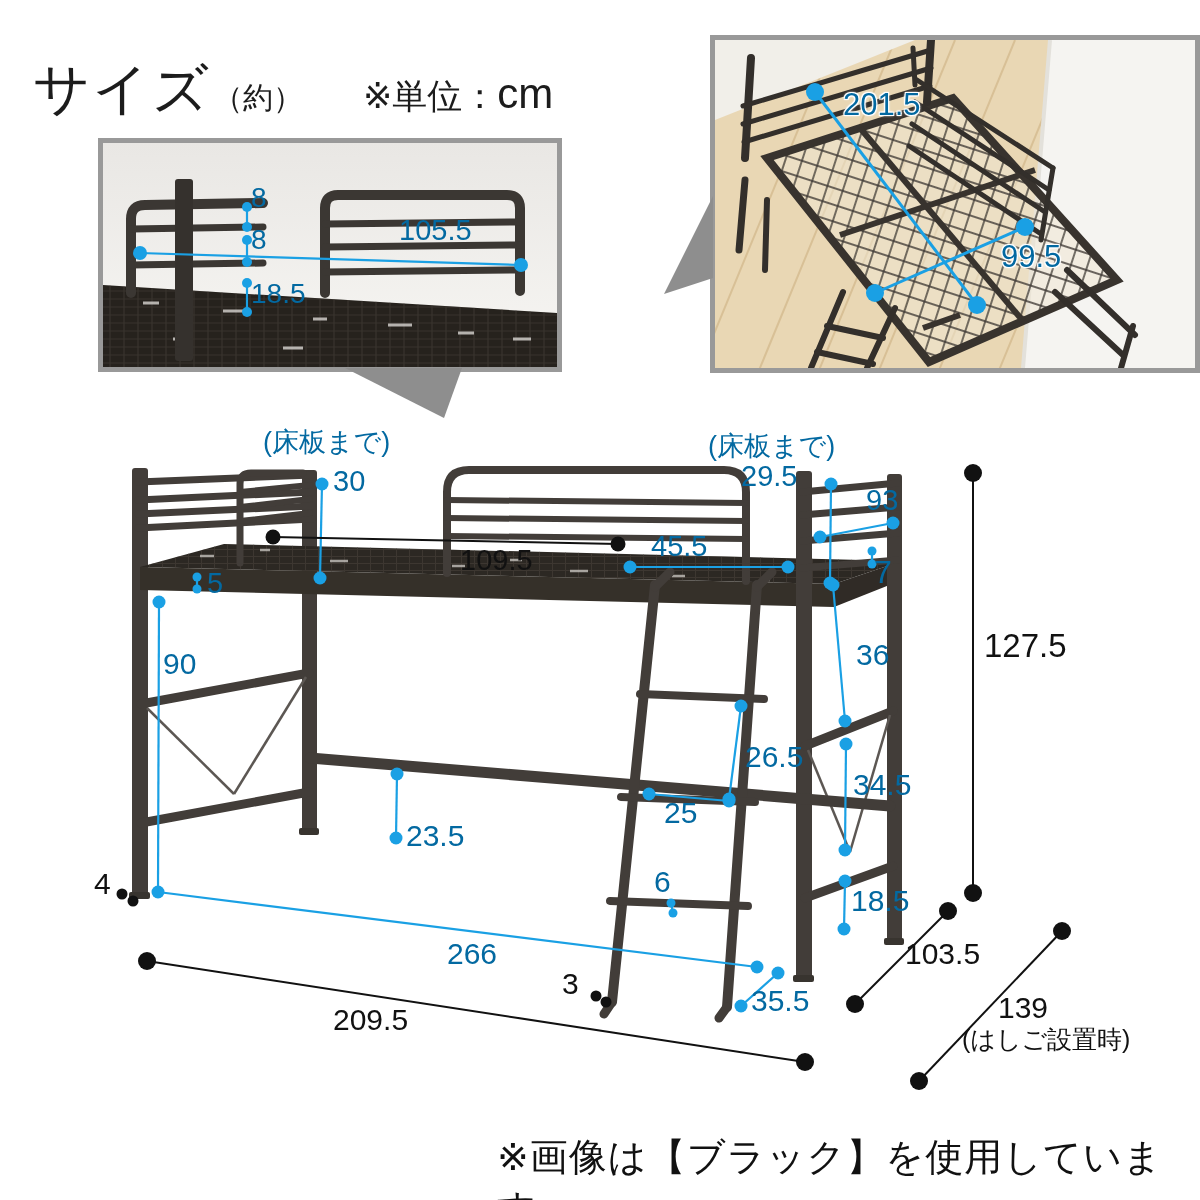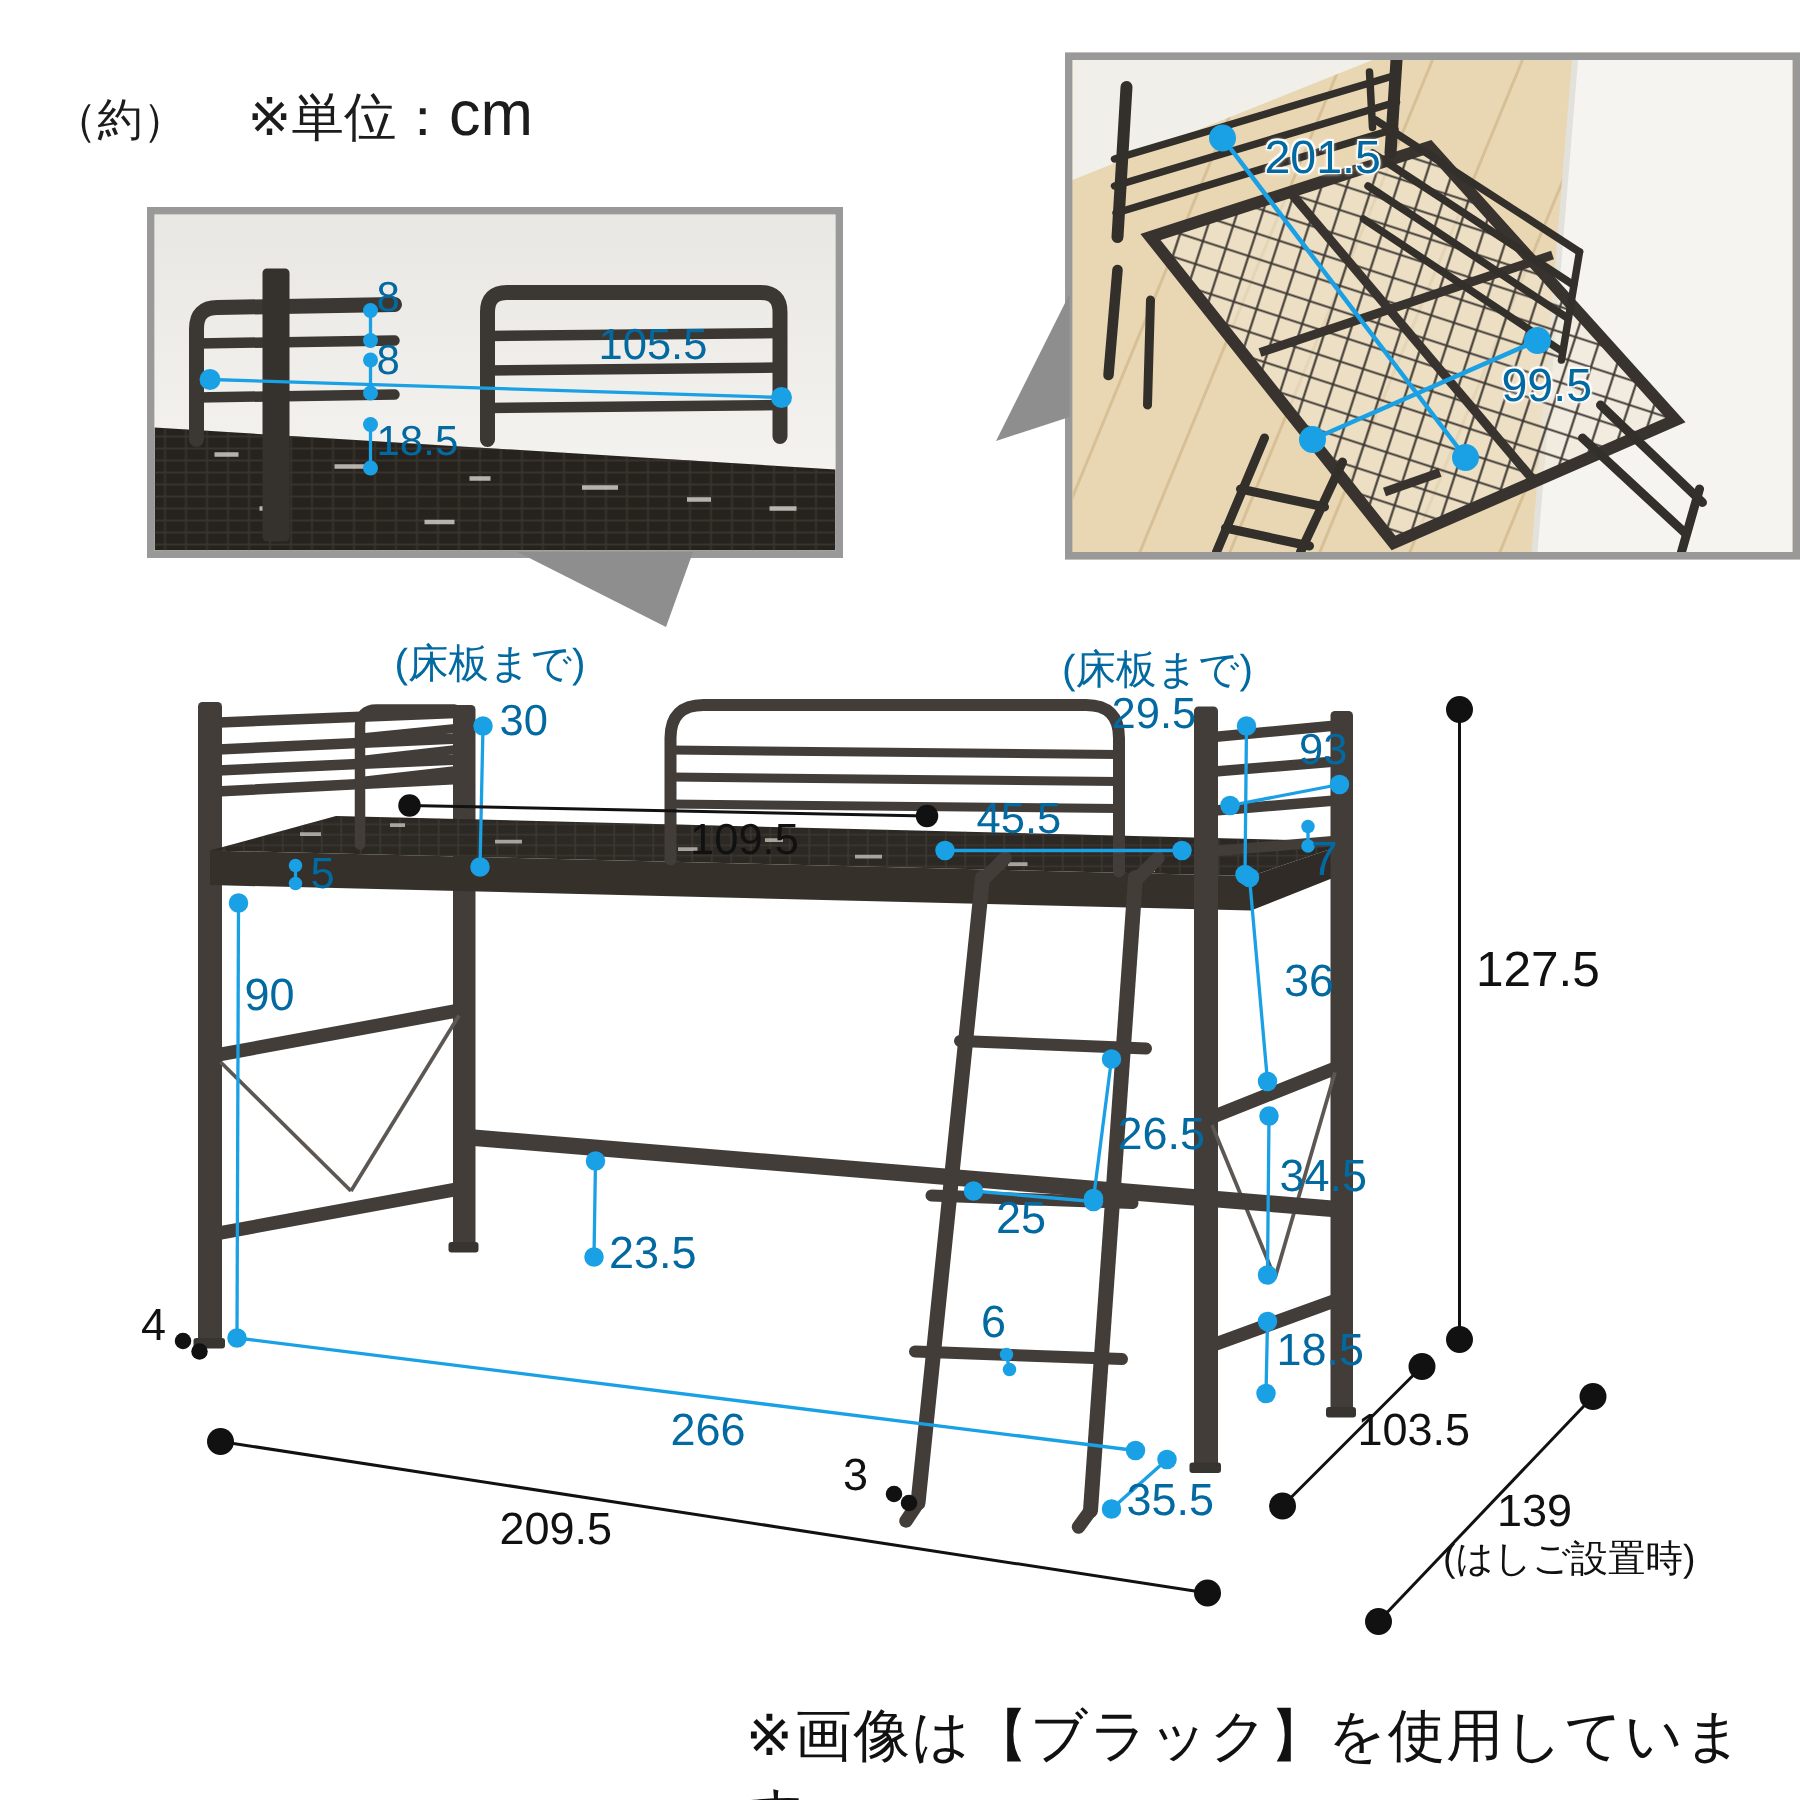--- a/index.html
+++ b/index.html
@@ -2,40 +2,41 @@
 <html><head>
 <meta charset="utf-8">
 <style>
   html,body{margin:0;padding:0;background:#ffffff;}
   .canvas{position:relative;width:1200px;height:1200px;background:#ffffff;overflow:hidden;
           font-family:"Liberation Sans","DejaVu Sans",sans-serif;}
   
   .title-row{position:absolute;left:33px;top:52px;display:flex;align-items:baseline;color:#1c1c1c;}
   .title-main{font-size:56px;font-weight:500;letter-spacing:2px;}
   .title-approx{font-size:30px;font-weight:500;margin-left:2px;}
-  .unit-label{font-size:35px;font-weight:500;margin-left:40px;}
+  .unit-label{font-size:35px;font-weight:500;margin-left:60px;}
   .unit-value{font-size:42px;font-weight:400;}
   
   .detail-box{position:absolute;left:98px;top:138px;width:454px;height:224px;border:5px solid #999999;background:#f0efed;}
   .photo-box{position:absolute;left:710px;top:35px;width:480px;height:328px;border:5px solid #999999;background:#e9d7b4;}
   .callout{position:absolute;pointer-events:none;}
   
   .dim{position:absolute;white-space:nowrap;line-height:1;font-weight:500;}
   .blue{color:#0369a1;}
   .black{color:#111111;}
   .halo{text-shadow:0 0 3px #ffffff,0 0 3px #ffffff,1px 1px 0 #ffffff,-1px -1px 0 #ffffff,1px -1px 0 #ffffff,-1px 1px 0 #ffffff;}
   .footer-note{position:absolute;left:497px;top:1132px;font-size:38px;color:#111111;letter-spacing:1px;}
   svg{display:block;}
 </style>
 </head>
 <body>
 
 <div class="canvas">
 
   <div class="title-row">
+    <span class="title-main">サイズ</span>
     <span class="title-approx">（約）</span>
     <span class="unit-label">※単位：</span>
     <span class="unit-value">cm</span>
   </div>
 
   <div class="detail-box">
     <svg width="454" height="224" viewBox="0 0 454 224">
       <defs>
         <linearGradient id="wallg" x1="0" y1="0" x2="0" y2="1">
           <stop offset="0" stop-color="#e9e7e4"></stop>

